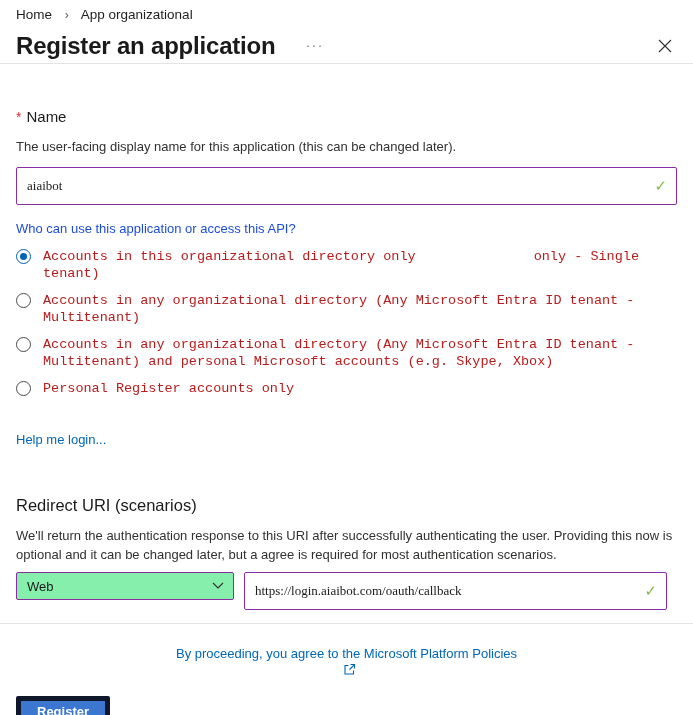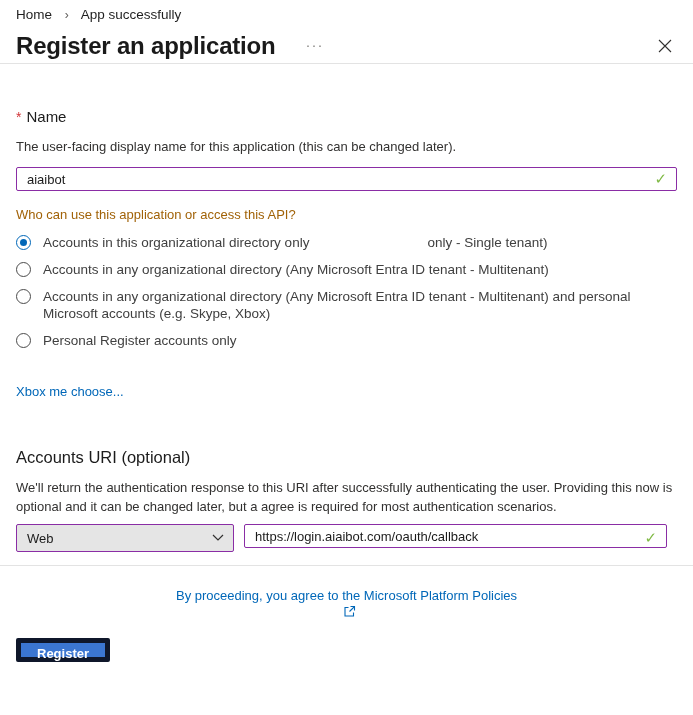--- a/index.html
+++ b/index.html
@@ -23,71 +23,71 @@
   .title-ellipsis { margin-left: 30px; margin-top: 4px; color: #8a8886; font-size: 15px; letter-spacing: 1px; }
   .close-btn { position: absolute; top: 38px; right: 20px; width: 16px; height: 16px; cursor: pointer; display: flex; align-items: center; justify-content: center; }
   .divider { height: 1px; background: #e3e3e3; width: 693px; border: 0; margin: 0; }
   
   .content { padding: 0 16px; }
   .name-label { margin-top: 44px; font-size: 15px; line-height: 18px; }
   .req { color: #d13438; margin-right: 5px; font-size: 14px; }
   .field-desc { margin-top: 13px; font-size: 13px; color: #323130; line-height: 16px; }
   .text-input-wrap { position: relative; margin-top: 12px; }
   .text-input {
-    width: 100%; height: 24px; border: 1px solid #8a2da5; border-radius: 2px;
+    width: 100%; height: 38px; border: 1px solid #8a2da5; border-radius: 2px;
     padding: 0 30px 0 10px; font-size: 13px; color: #1b1b1b; outline: none;
-    font-family: Liberation Sans, sans-serif; background: #fff;
+    font-family: Liberation Serif, serif; background: #fff;
   }
   .valid-check {
     position: absolute; right: 10px; top: 50%; transform: translateY(-50%);
     color: #7fb944; font-size: 15px; pointer-events: none;
   }
   .section-heading { margin-top: 40px; font-size: 16.5px; line-height: 21px; color: #1b1b1b; }
-  .question { margin-top: 16px; font-size: 13px; line-height: 16px; color: #a16207; }
+  .question { margin-top: 16px; font-size: 13px; line-height: 16px; color: #1d4ed8; }
   .radio-group { margin-top: 11px; }
   .radio-row { display: flex; align-items: flex-start; margin-bottom: 10px; cursor: pointer; }
   .radio-circle {
     flex: 0 0 auto; width: 15px; height: 15px; border-radius: 50%;
     border: 1px solid #4b4b4b; margin-right: 12px; margin-top: 1px;
     display: flex; align-items: center; justify-content: center; background: #fff;
   }
   .radio-row.selected .radio-circle { border-color: #0067b8; }
   .radio-row.selected .radio-dot { width: 7px; height: 7px; border-radius: 50%; background: #0067b8; }
-  .radio-label { font-size: 13.5px; line-height: 17px; color: #404040; }
+  .radio-label { font-size: 13.5px; line-height: 17px; color: #b91c1c; font-family: Liberation Mono, monospace; }
   .label-gap { display: inline-block; width: 118px; }
   .link { color: #0067b8; font-size: 13px; text-decoration: none; cursor: pointer; }
   .help-link { display: inline-block; margin-top: 25px; }
   .redirect-heading { margin-top: 47px; }
   .redirect-desc { margin-top: 10px; font-size: 13px; color: #323130; line-height: 19px; width: 662px; }
   .uri-row { display: flex; margin-top: 8px; }
   .select-box {
     width: 218px; height: 28px; border: 1px solid #8a2da5; border-radius: 2px;
     display: flex; align-items: center; justify-content: space-between;
-    padding: 0 9px 0 10px; font-size: 13px; cursor: pointer; background: #e5e5e5;
+    padding: 0 9px 0 10px; font-size: 13px; cursor: pointer; background: #86efac;
   }
   .uri-input-wrap { position: relative; flex: 1; margin-left: 10px; margin-right: 10px; }
   .footer-divider { margin-top: 13px; }
   .policy-row { margin-top: 22px; display: flex; align-items: center; flex-direction: column; }
   .ext-icon { margin-left: 6px; margin-top: 2px; }
   .register-btn {
     margin-top: 20px; margin-bottom: 11px;
     background: #3b76d1; color: #fff; border: 5px solid #0f172a; border-radius: 2px;
     font-size: 13px; font-weight: 700; padding: 4px 16px; height: 24px;
     font-family: "Liberation Sans", sans-serif; cursor: pointer; line-height: 14px;
   }
 </style>
 </head>
 <body>
 
 <div class="page">
 
   <div class="topbar">
     <span class="crumb">Home</span>
     <span class="crumb-sep">›</span>
-    <span class="crumb">App successfully</span>
+    <span class="crumb">App organizational</span>
   </div>
 
   <div class="titlebar">
     <h1 class="blade-title">Register an application</h1>
     <span class="title-ellipsis">···</span>
   </div>
   <div class="close-btn">
     <svg width="14" height="14" viewBox="0 0 14 14">
         <path d="M1 1 L13 13 M13 1 L1 13" stroke="#323130" stroke-width="1.1" fill="none"></path>
       </svg>
@@ -129,24 +129,24 @@
         <span class="radio-label">Accounts in any organizational directory (Any Microsoft Entra ID tenant - Multitenant) and personal Microsoft accounts (e.g. Skype, Xbox)</span>
       </div>
       <div class="radio-row">
         <span class="radio-circle">
             <span class="radio-dot"></span>
           </span>
         <span class="radio-label">Personal Register accounts only</span>
       </div>
     </div>
 
-    <span class="link help-link">Xbox me choose...</span>
+    <span class="link help-link">Help me login...</span>
 
     
-    <div class="section-heading redirect-heading">Accounts URI (optional)</div>
+    <div class="section-heading redirect-heading">Redirect URI (scenarios)</div>
     <div class="redirect-desc">We'll return the authentication response to this URI after successfully authenticating the user. Providing this now is optional and it can be changed later, but a agree is required for most authentication scenarios.</div>
 
     <div class="uri-row">
       <div class="select-box">
         <span>Web</span>
         <svg width="12" height="8" viewBox="0 0 12 8">
             <path d="M1 1 L6 6 L11 1" fill="none" stroke="#323130" stroke-width="1.2"></path>
           </svg>
       </div>
       <div class="uri-input-wrap">

